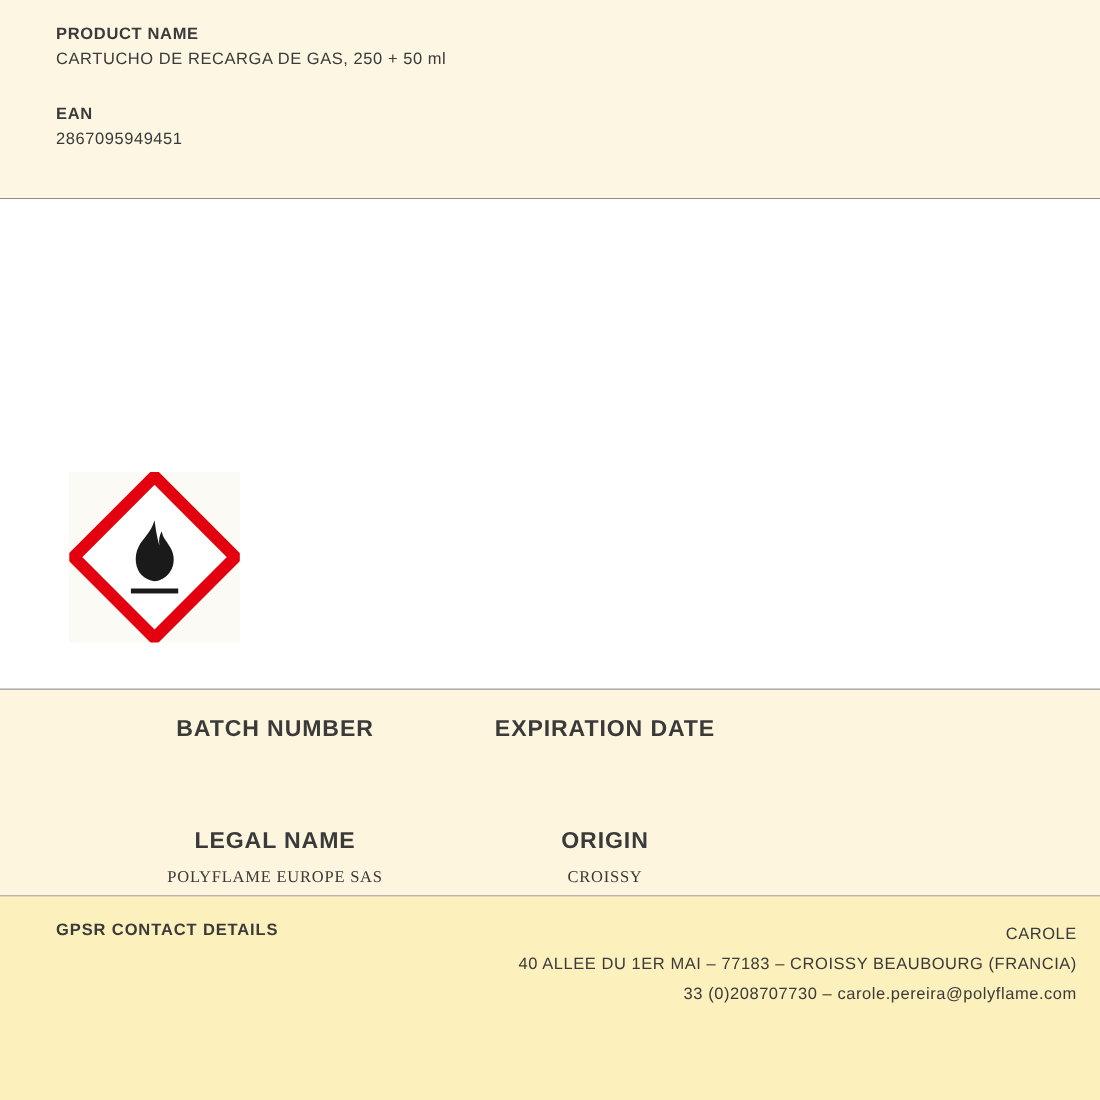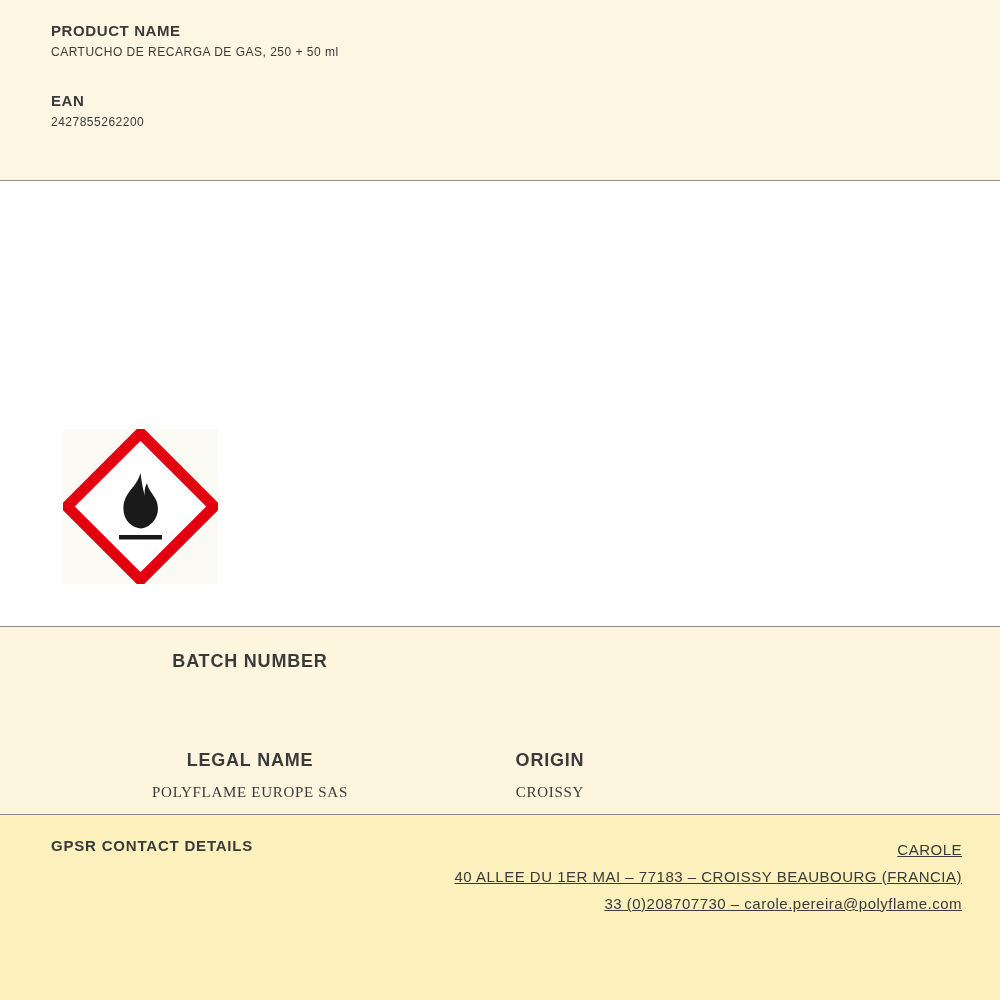--- a/index.html
+++ b/index.html
@@ -33,21 +33,21 @@
   }
   .field-label {
     font-size: 15px;
     font-weight: bold;
     letter-spacing: 0.6px;
     color: #3a3a3a;
     margin: 0 0 6px 51px;
     text-transform: uppercase;
   }
   .field-value {
-    font-size: 12px;
+    font-size: 15px;
     letter-spacing: 0.5px;
     color: #3a3a3a;
     margin: 0 0 0 51px;
   }
   .gap-block { height: 33px; }
 
   
   .picto-section {
     background: #ffffff;
     flex: 1 1 auto;
@@ -75,21 +75,21 @@
   .grid-row {
     display: flex;
     width: 100%;
   }
   .grid-cell {
     width: 300px;
     text-align: center;
   }
   .grid-cell.spacer { width: 100px; }
   .cell-label {
-    font-size: 18px;
+    font-size: 21px;
     font-weight: bold;
     letter-spacing: 0.8px;
     color: #3a3a3a;
     text-transform: uppercase;
     margin: 0;
     min-height: 18px;
   }
   .cell-value {
     font-size: 15px;
     letter-spacing: 0.7px;
@@ -112,41 +112,40 @@
     left: 51px;
     top: 22px;
     font-size: 15px;
     font-weight: bold;
     letter-spacing: 0.8px;
     text-transform: uppercase;
     color: #3a3a3a;
   }
   .contact-lines {
     text-align: right;
-    padding-right: 38px;
-    text-decoration: underline;
+    padding-right: 21px;
   }
   .contact-lines div {
     font-size: 15px;
     letter-spacing: 0.5px;
     color: #3a3a3a;
     line-height: 27px;
   }
 </style>
 </head>
 <body>
 
 <div class="sheet">
 
   <div class="header-section">
     <div class="field-label">PRODUCT NAME</div>
     <div class="field-value">CARTUCHO DE RECARGA DE GAS, 250 + 50 ml</div>
     <div class="gap-block"></div>
     <div class="field-label">EAN</div>
-    <div class="field-value">2427855262200</div>
+    <div class="field-value">2867095949451</div>
   </div>
 
   <div class="picto-section">
     <div class="picto-wrap">
       <svg width="155" height="155" viewBox="0 0 155 155">
         <rect x="0" y="0" width="155" height="155" fill="#fbfaf5"></rect>
 
         <polygon points="77.5,4 151,77.5 77.5,151 4,77.5" fill="#ffffff" stroke="#e3000f" stroke-width="11"></polygon>
 
         <g fill="#1a1a1a">
@@ -167,20 +166,21 @@
   </div>
 
   <div class="grid-section">
     <div class="grid-row">
       <div class="grid-cell spacer"></div>
       <div class="grid-cell">
         <div class="cell-label">BATCH NUMBER</div>
         <div class="cell-value"></div>
       </div>
       <div class="grid-cell">
+        <div class="cell-label">EXPIRATION DATE</div>
         <div class="cell-value"></div>
       </div>
     </div>
 
     <div class="row-gap"></div>
 
     <div class="grid-row">
       <div class="grid-cell spacer"></div>
       <div class="grid-cell">
         <div class="cell-label">LEGAL NAME</div>

